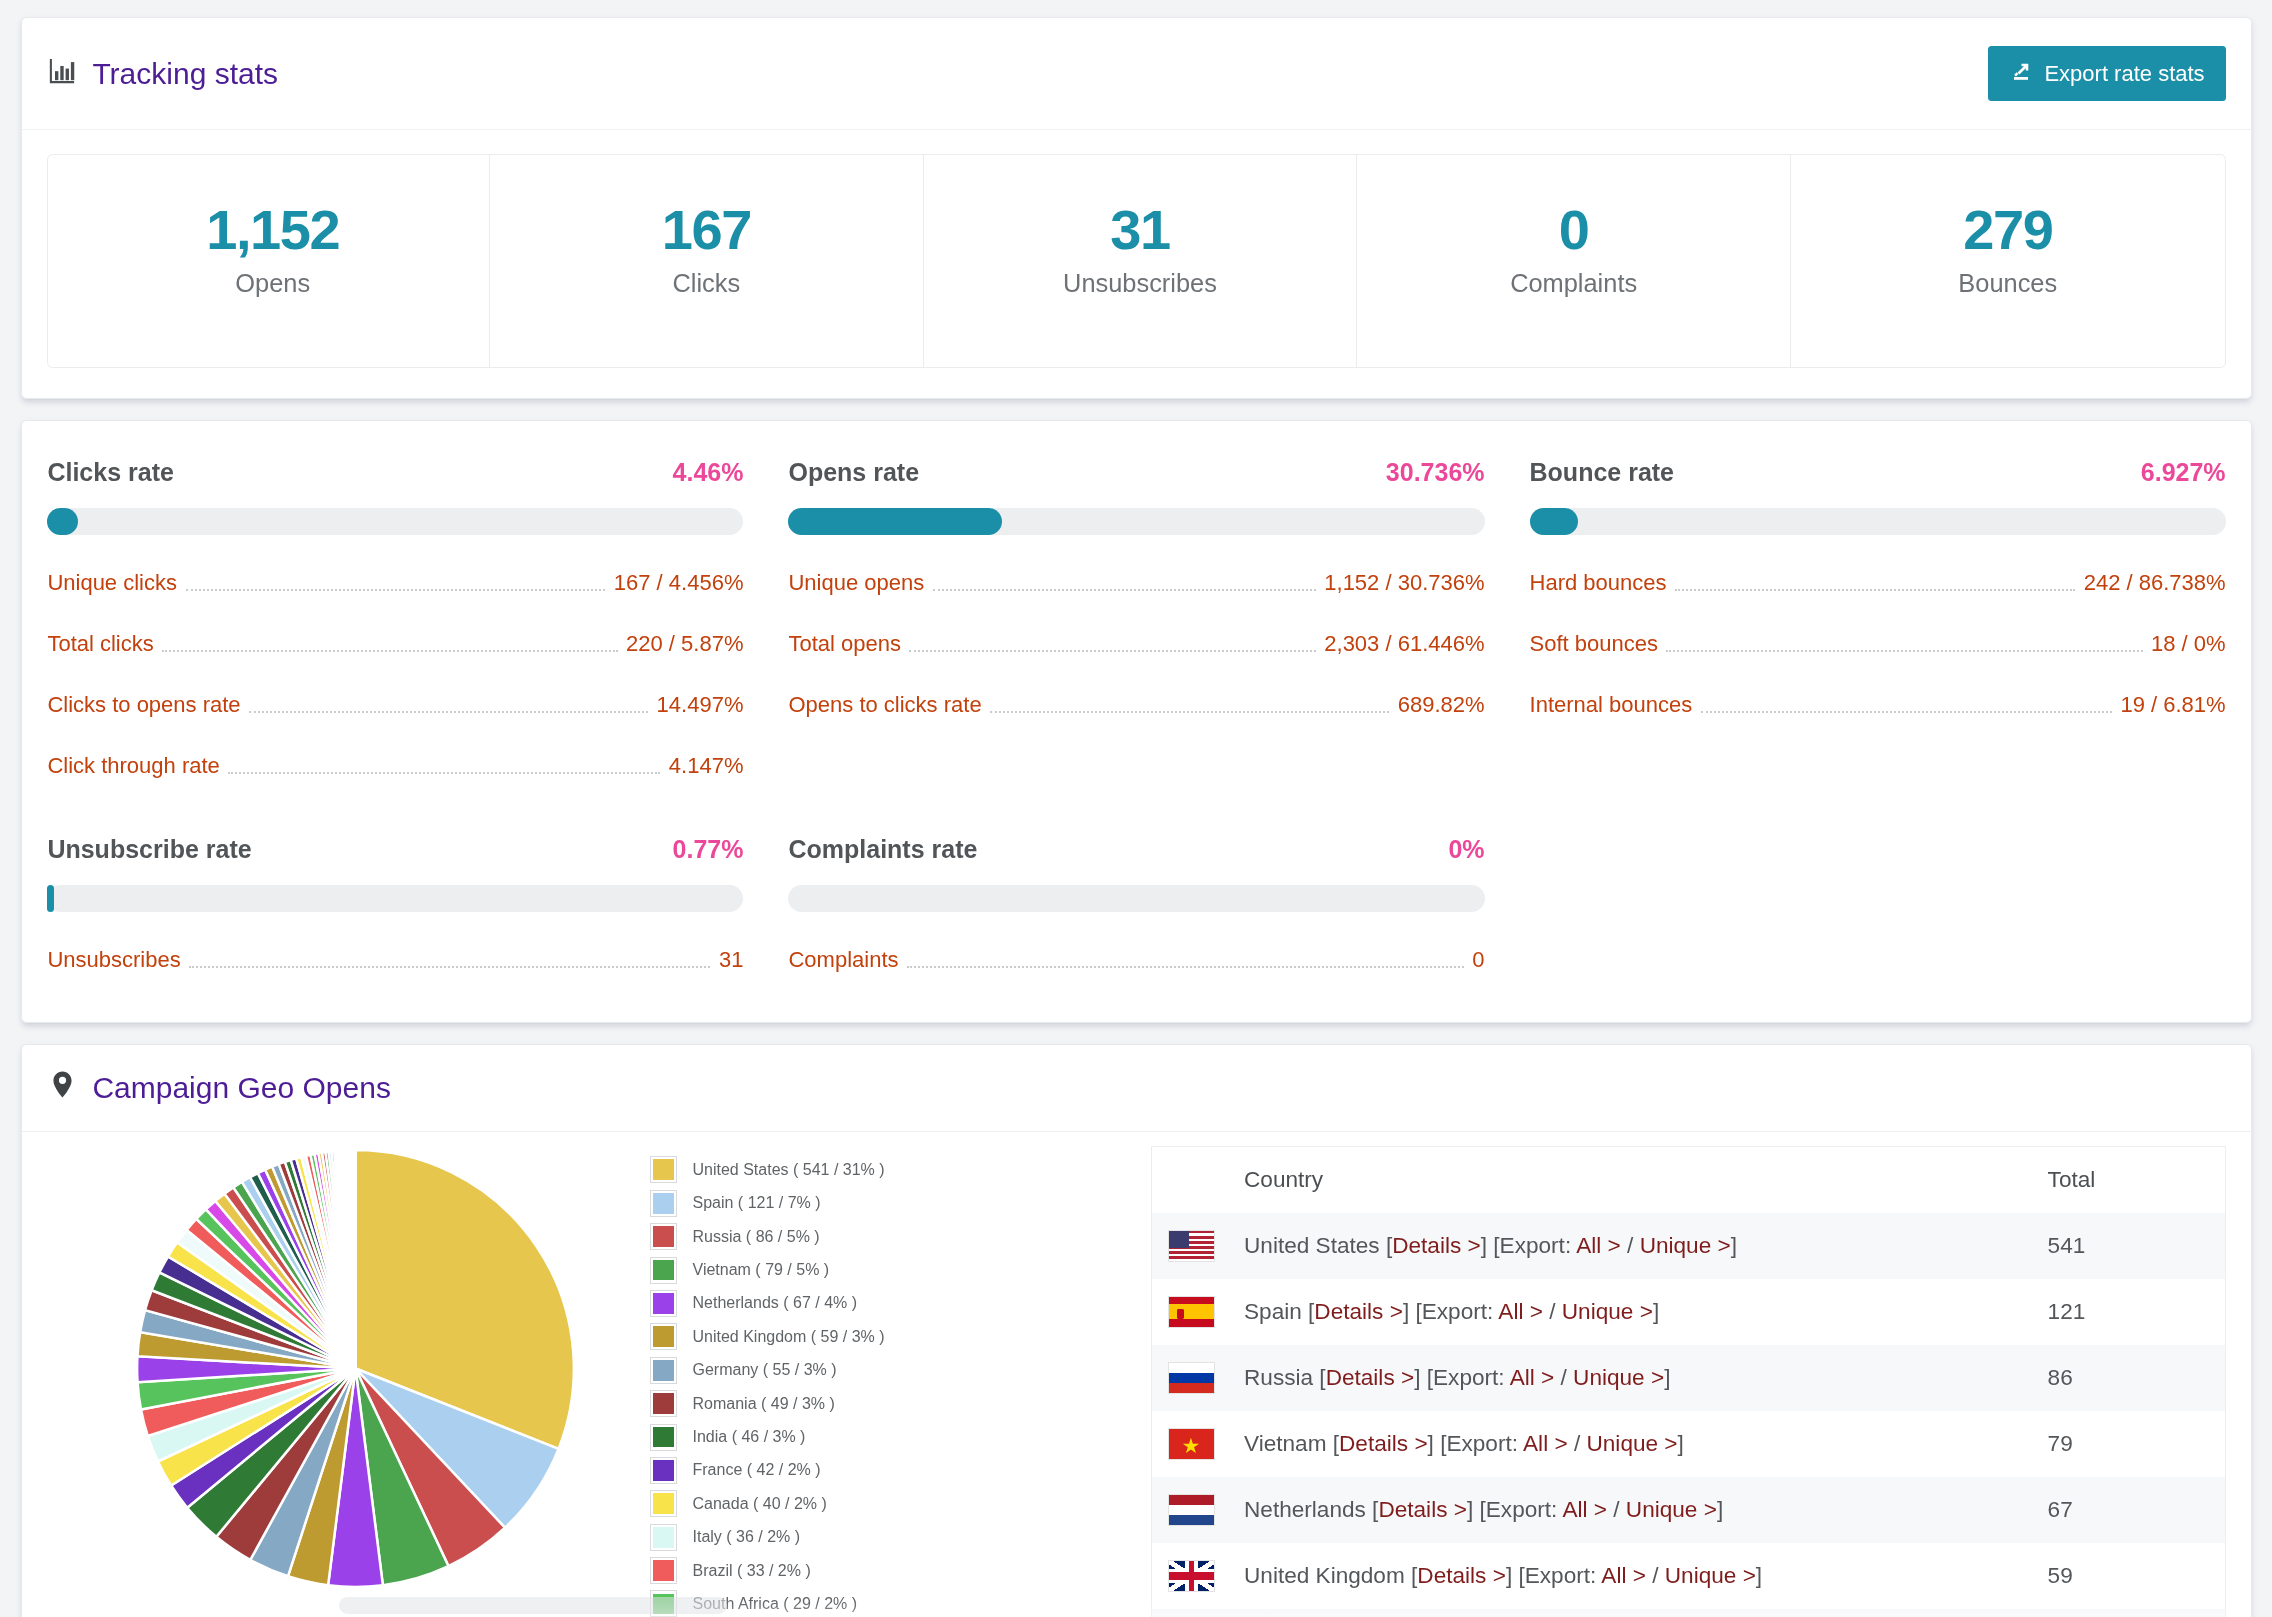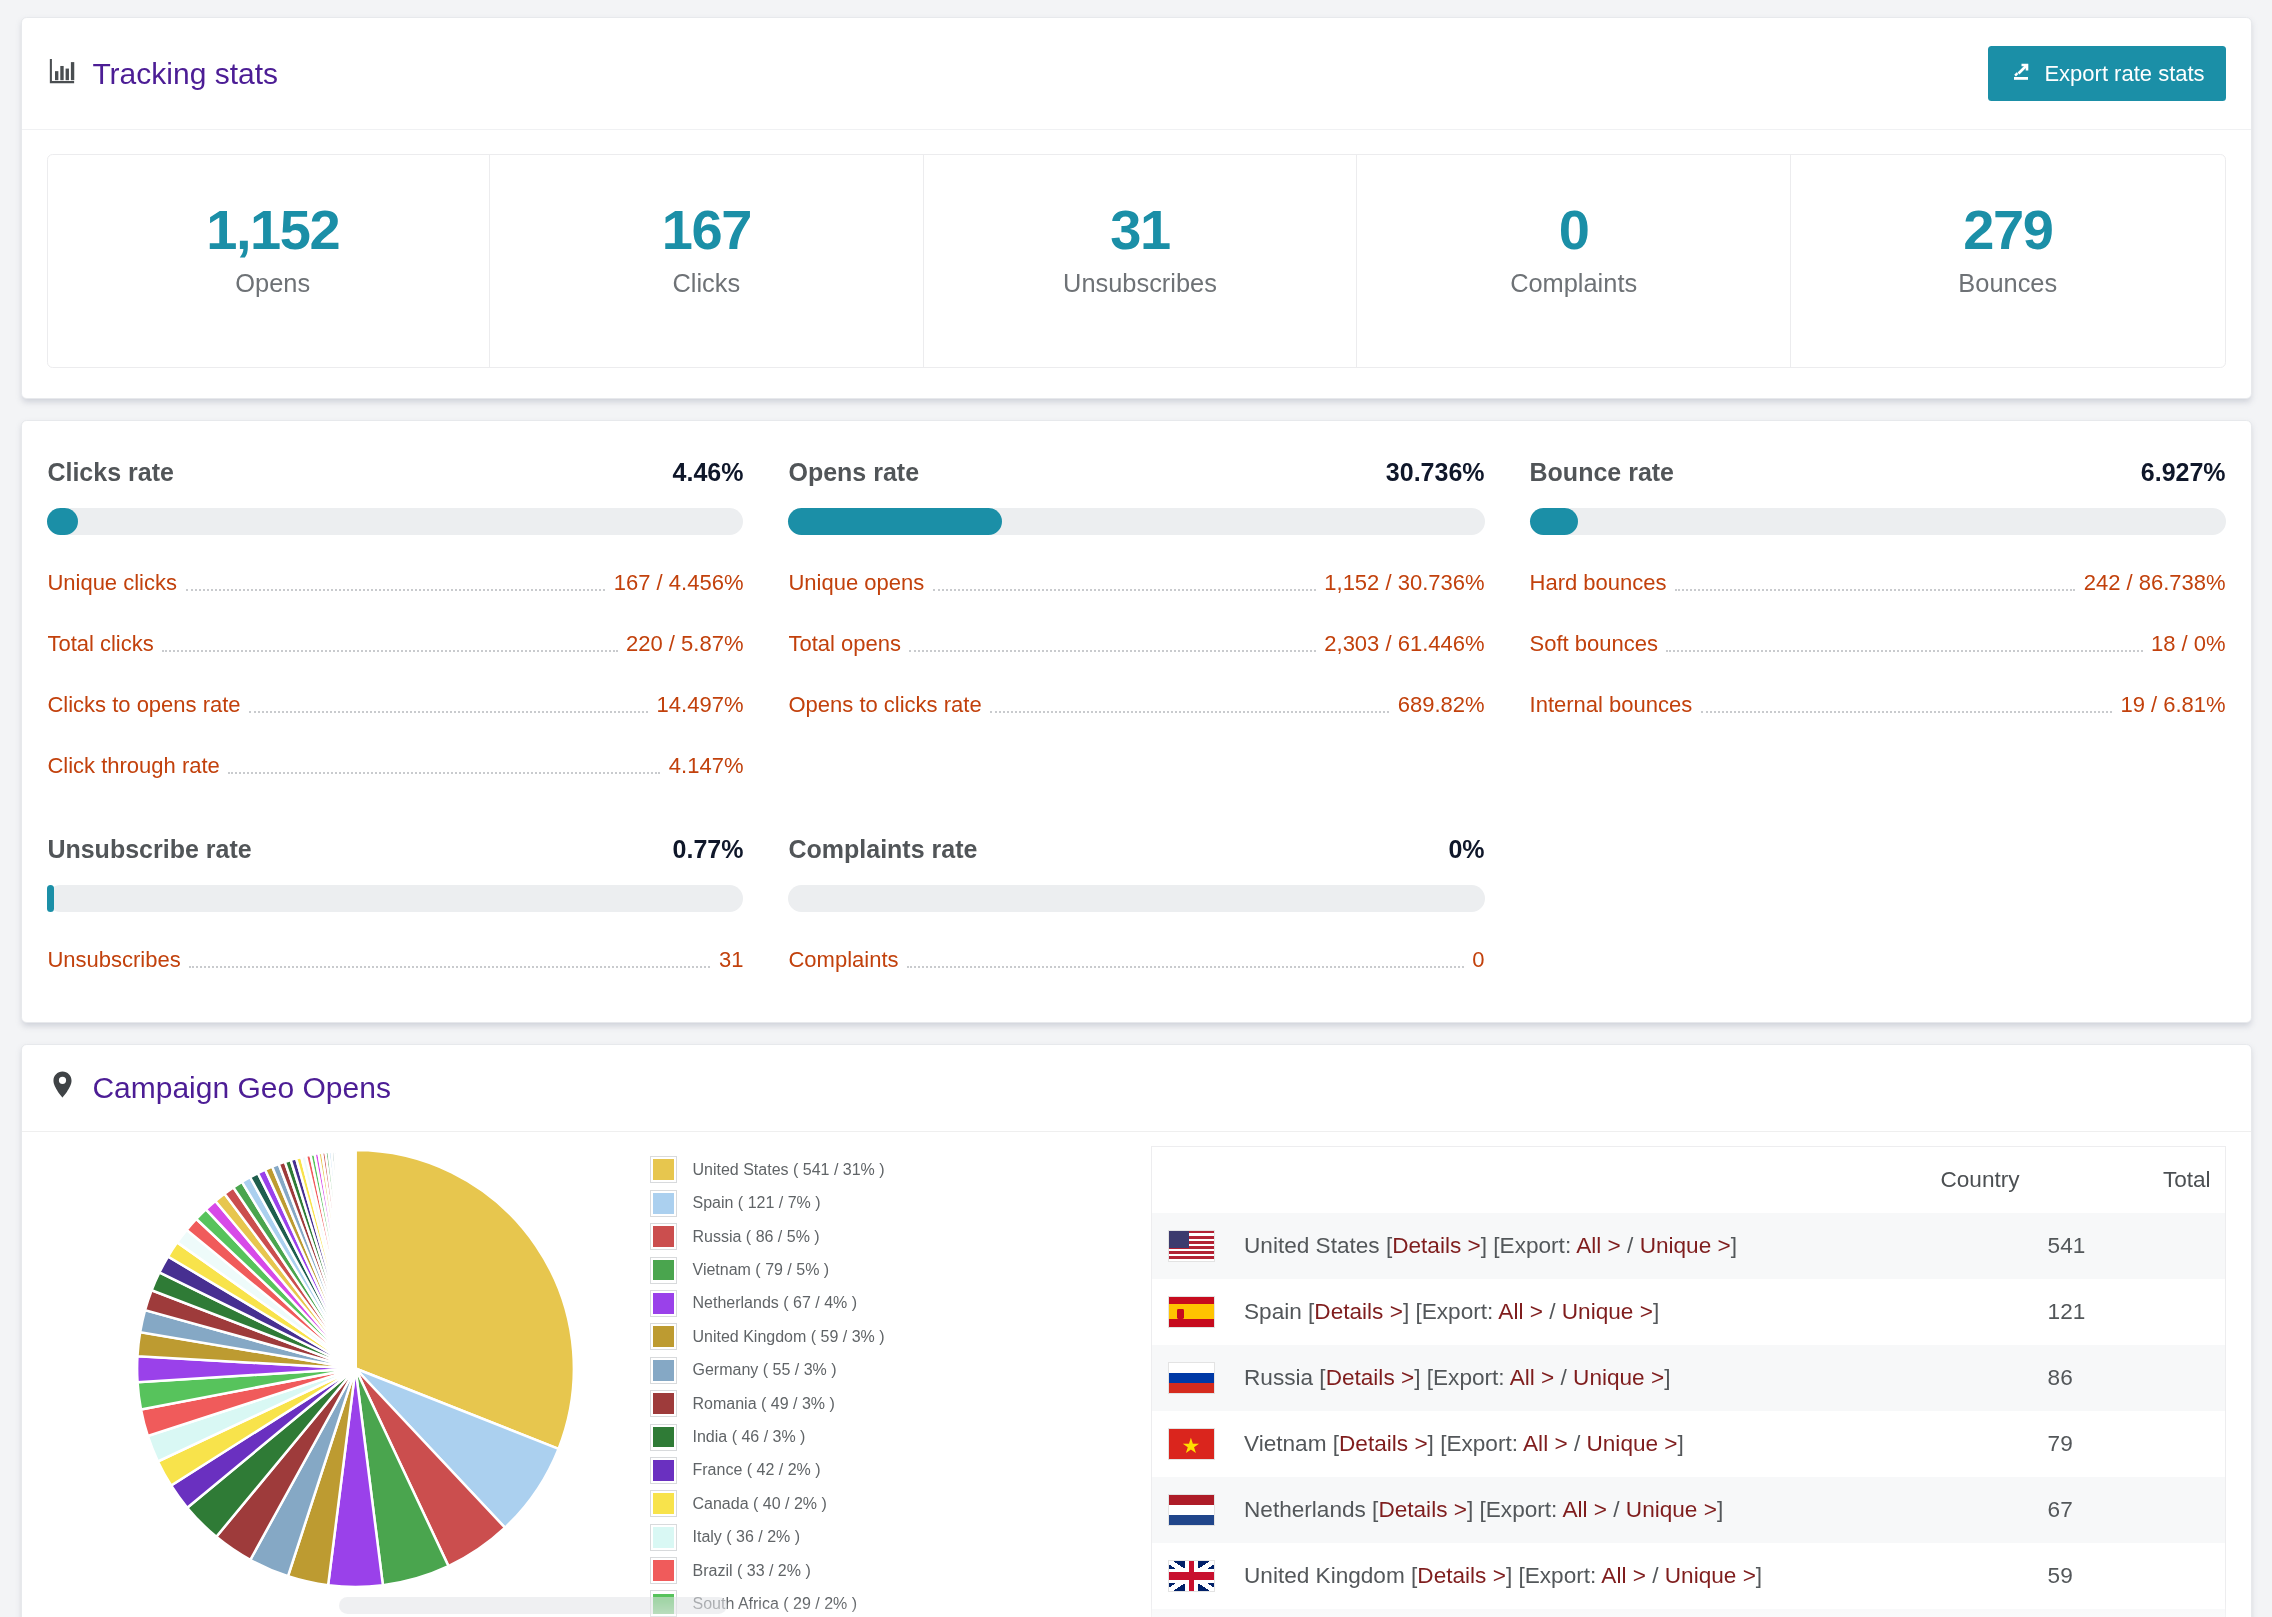--- a/index.html
+++ b/index.html
@@ -41,41 +41,41 @@
   }
   .stat-cell { text-align:center; padding:42px 7px 69px 7px; border-right:0.7px solid #ececee; }
   .stat-cell:last-child { border-right:none; }
   .stat-value { font-size:56px; font-weight:700; color:#1b8fa7; letter-spacing:-1.4px; }
   .stat-label { font-size:25.4px; color:#6e7276; margin-top:7px; }
   
   #panel-rates { margin-top:21px; padding:37px 25.4px 49px 25.4px; }
   .rates-grid { display:grid; grid-template-columns:1fr 1fr 1fr; column-gap:45px; row-gap:56px; }
   .rate-head { display:flex; justify-content:space-between; align-items:baseline; }
   .rate-title { font-size:25px; font-weight:700; color:#515558; }
-  .rate-value { font-size:25px; font-weight:700; color:#0f172a; }
+  .rate-value { font-size:25px; font-weight:700; color:#ec4899; }
   .bar { height:27px; border-radius:13.4px; background:#eceef0; margin-top:21px; position:relative; }
   .bar-fill { display:block; height:27px; border-radius:13.4px; background:#1b8fa7; width:0; }
   .detail-row { display:flex; align-items:flex-end; font-size:22px; color:#c2410c; margin-top:35px; }
   .detail-row .leader { flex:1; border-bottom:2.1px dotted #c9cbce; margin:0 8.5px 5.6px 8.5px; }
   .detail-label { white-space:nowrap; }
   .detail-value { white-space:nowrap; }
   
   #panel-geo { margin-top:21px; height:621px; position:relative; overflow:hidden; }
   #panel-geo .panel-header { border-bottom:0.7px solid #efefef; padding:24px 25.4px; }
   .geo-content { position:relative; height:528px; }
   #pie-wrap { position:absolute; left:99px; top:1.4px; width:469px; height:469px; }
   
   #geo-legend { position:absolute; left:628px; top:24px; display:flex; flex-direction:column; gap:6.4px; }
   .legend-item { display:flex; align-items:center; gap:15.5px; font-size:16px; color:#606467; }
   .legend-swatch { width:27px; height:27px; border:1.4px solid #d8dadc; background:#fff; padding:2.1px; }
   .legend-swatch i { display:block; width:100%; height:100%; }
   
   #geo-table-wrap { position:absolute; left:1129px; right:25.4px; top:14px; border:0.7px solid #ededef; background:#fff; }
   table.geo { width:100%; border-collapse:collapse; font-size:22.6px; color:#53575a; }
-  table.geo th { font-weight:400; color:#4c5053; text-align:right; padding:20px 14px; }
+  table.geo th { font-weight:400; color:#4c5053; text-align:left; padding:20px 14px; }
   table.geo th.col-total { width:191px; }
   table.geo td { padding:0 14px; height:66px; }
   table.geo tbody tr:nth-child(odd) { background:#f7f8f9; }
   .flag-cell { width:78px; padding-left:15.5px !important; }
   a.lnk { color:#7f1d1d; text-decoration:none; cursor:pointer; }
   .country-cell span { color:#53575a; }
   .fade-out {
     position:absolute; left:0; right:0; bottom:0; height:59px;
     background:linear-gradient(180deg, rgba(255,255,255,0) 0%, #ffffff 78%);
     pointer-events:none;

